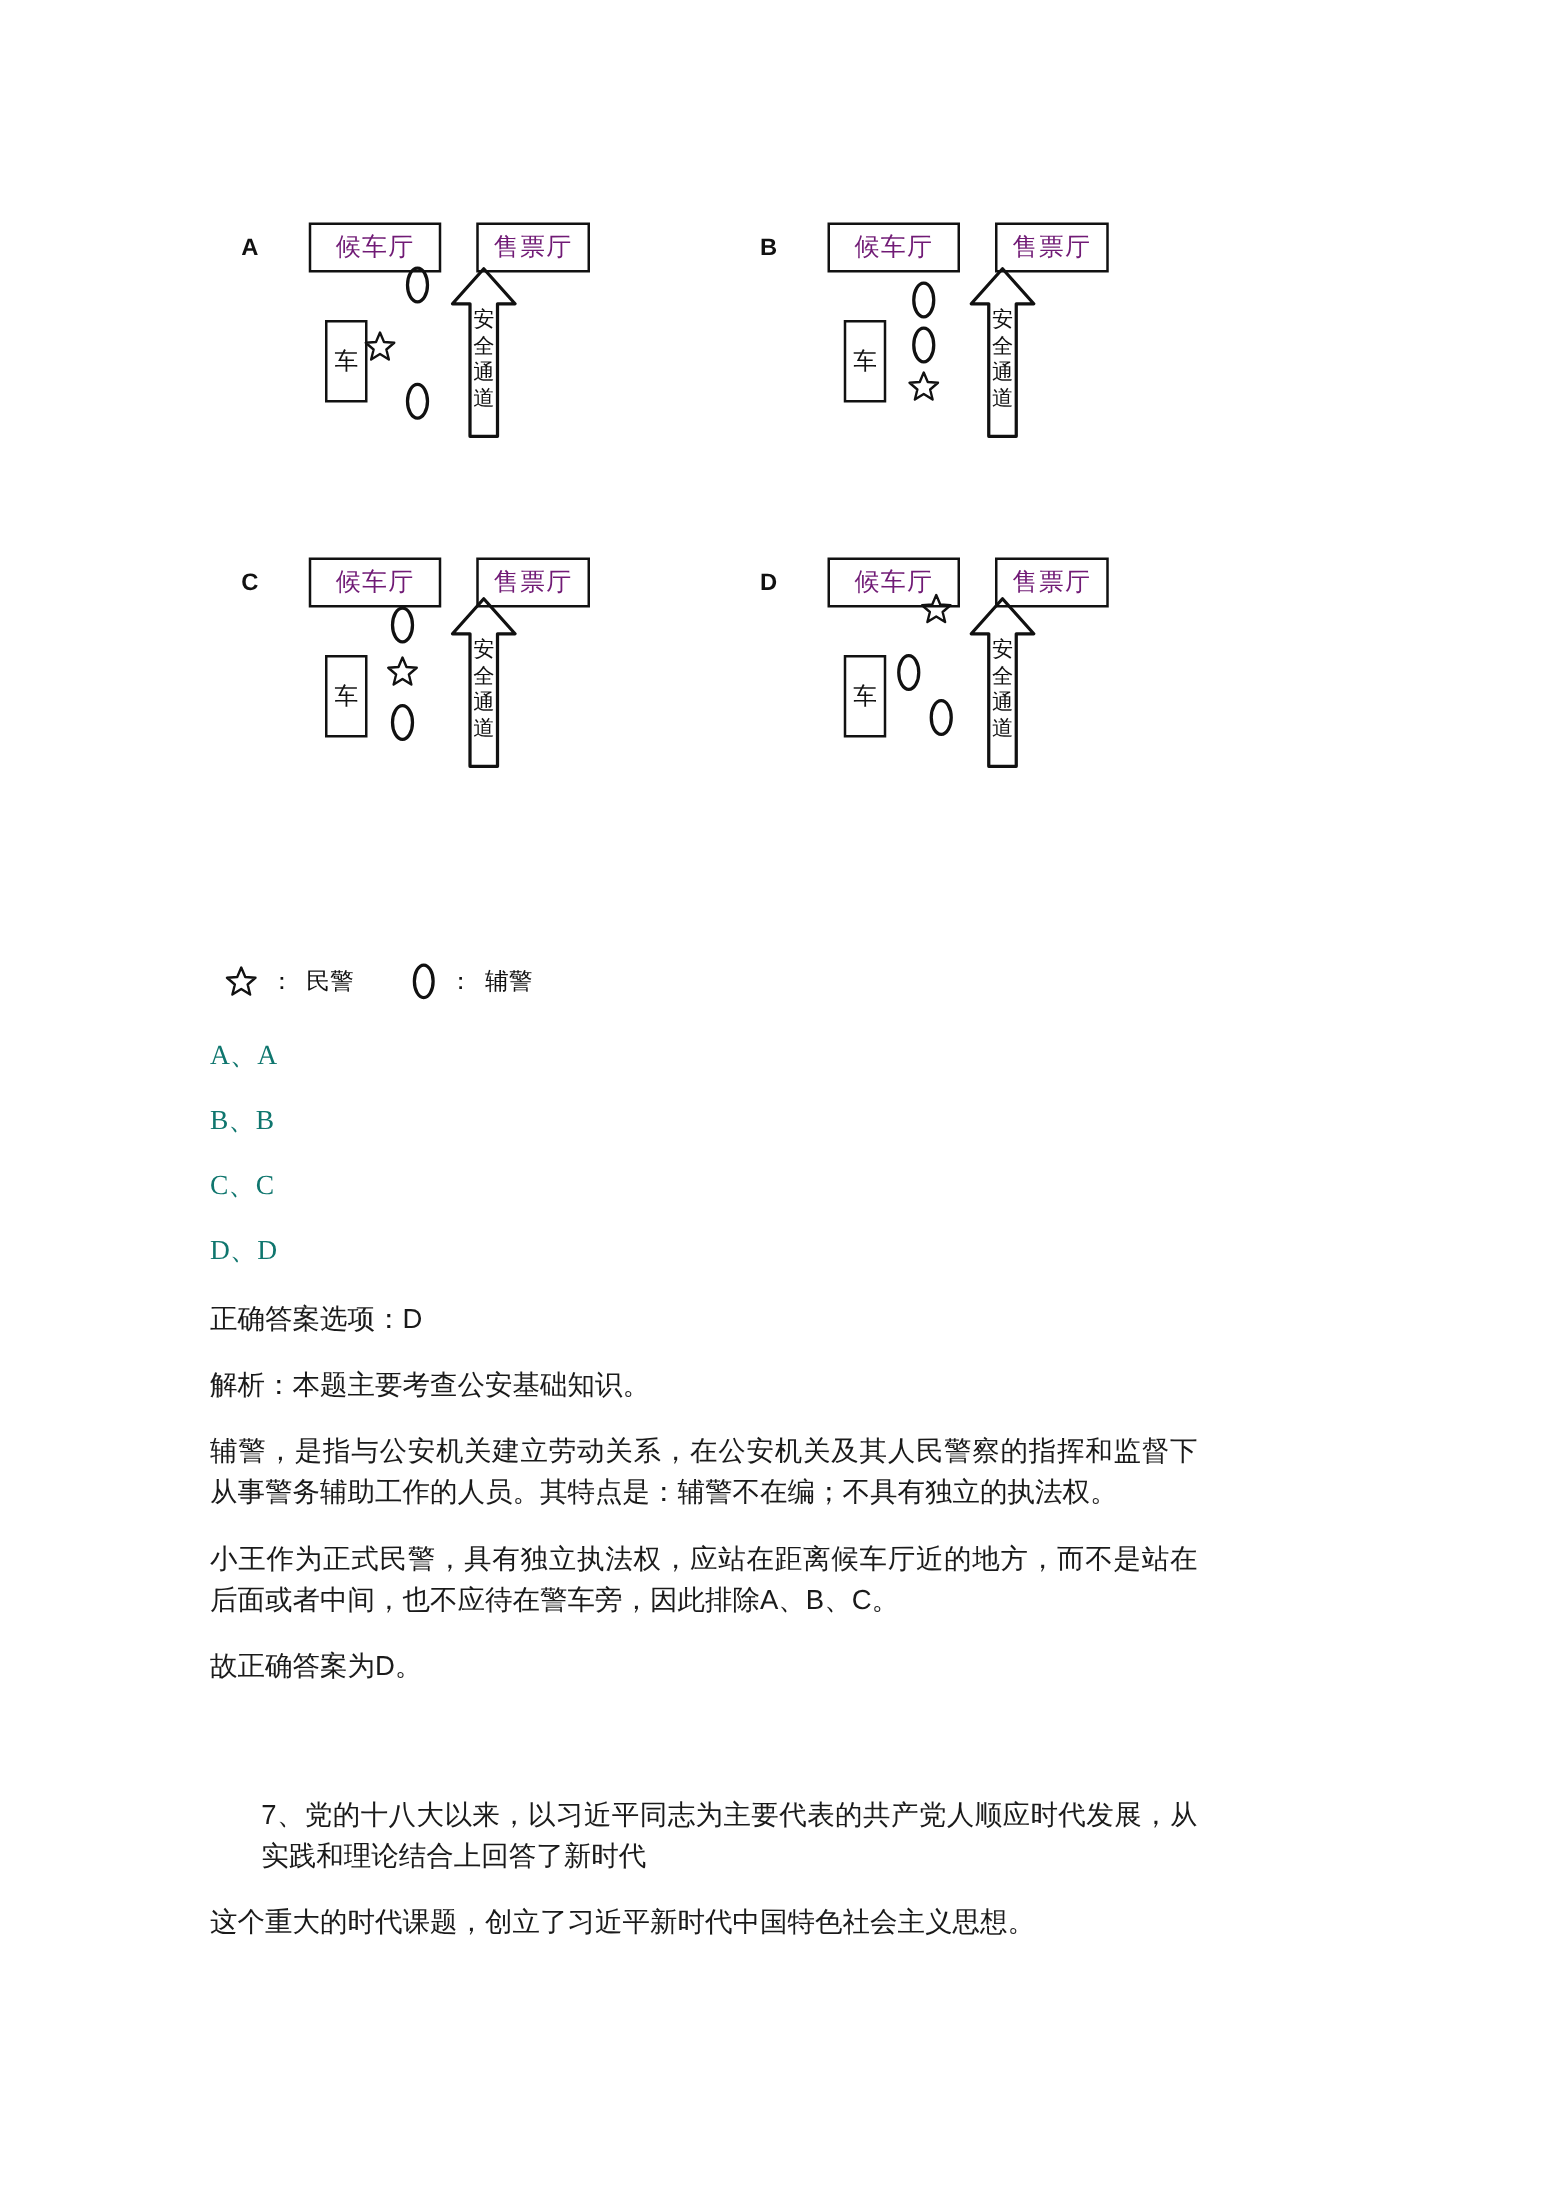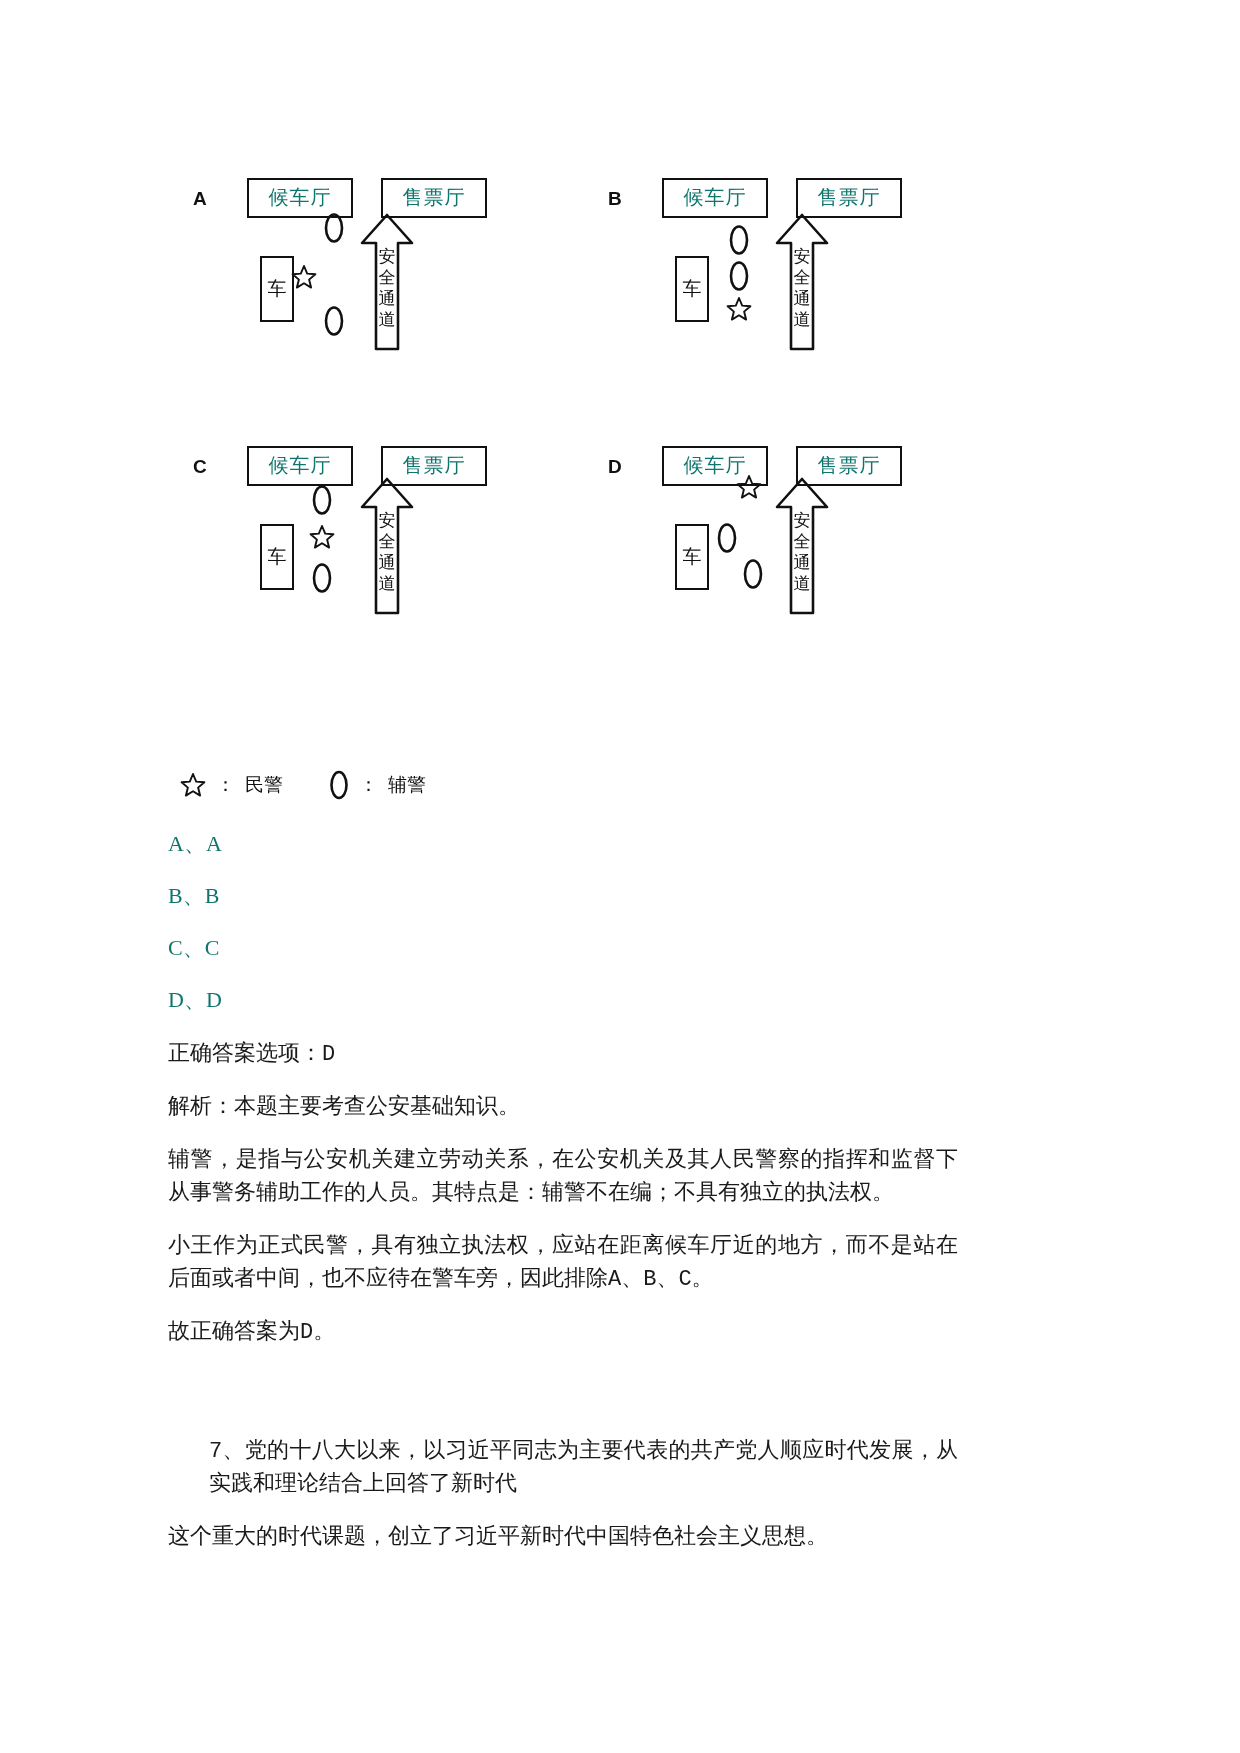--- a/index.html
+++ b/index.html
@@ -19,25 +19,25 @@
   .panel { position:absolute; width:420px; height:250px; }
   .panel-label {
     position:absolute; left:18px; top:38px;
     font-family:"Liberation Sans", sans-serif;
     font-weight:bold; font-size:19px; color:#111;
   }
   .hall {
     position:absolute; border:2.5px solid #111; background:#fff;
     box-sizing:border-box; display:flex; align-items:center; justify-content:center;
     font-family:"DejaVu Sans", sans-serif;
-    font-size:20px; color:#0f766e; letter-spacing:1px;
+    font-size:20px; color:#701a75; letter-spacing:1px;
     padding:3px 10px 5px 10px;
   }
   .hall-wait { left:72px; top:28px; width:106px; height:40px; }
-  .hall-ticket { left:206px; top:28px; width:106px; height:40px; }
+  .hall-ticket { left:206px; top:28px; width:91px; height:40px; }
 
   
   .car {
     position:absolute; border:2.5px solid #111; background:#fff; box-sizing:border-box;
     width:34px; height:66px;
     display:flex; align-items:center; justify-content:center;
     font-family:"DejaVu Sans", sans-serif; font-size:19px; color:#111;
   }
 
   
@@ -67,21 +67,21 @@
   .legend-star { width:26px; height:26px; }
   .legend-ring { width:20px; height:30px; }
 
   
   .body-text { position:absolute; left:168px; top:830px; width:790px; }
   .opt {
     font-family:"Liberation Serif", serif;
     font-size:22px; line-height:28px; color:#0f766e; margin:0 0 24px 0;
   }
   .para {
-    font-family:Liberation Mono, monospace;
+    font-family:Liberation Sans, sans-serif;
     font-size:22px; line-height:33px; color:#1a1a1a;
     margin:0 0 20px 0; text-align:justify;
   }
   .spacer-big { height:66px; }
   .q7 { margin-top:0;margin-left:41px; }
 </style>
 </head>
 <body>
 
 <div class="page">

